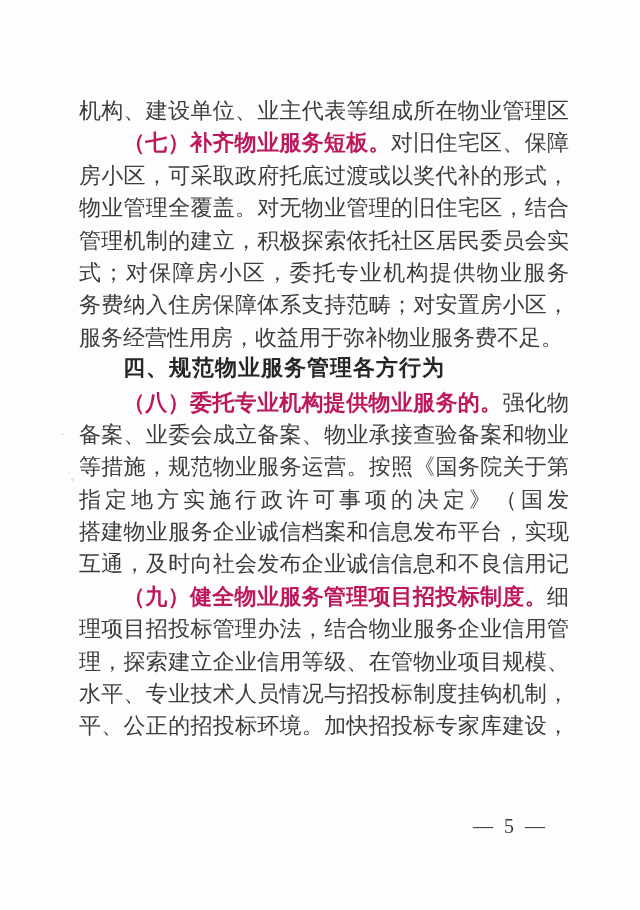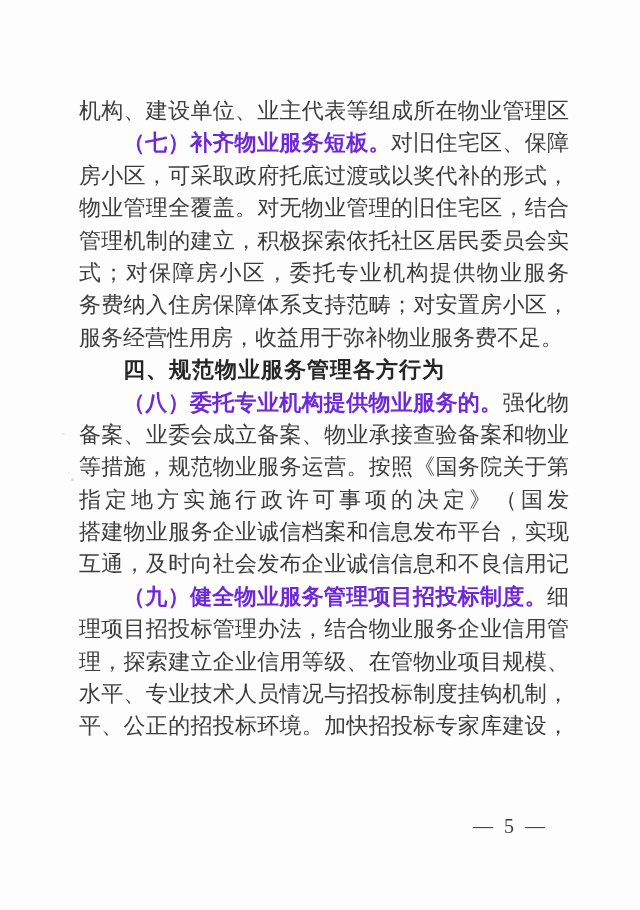--- a/index.html
+++ b/index.html
@@ -25,24 +25,24 @@
     text-align: justify;
     text-align-last: justify;
     overflow: hidden;
   }
   .line.flush {
     text-align-last: left;
   }
   .indent { text-indent: 2em; }
   .bold {
     font-weight: bold;
-    color: #6d28d9;
+    color: #be185d;
   }
   .heading {
-    font-family: Liberation Serif, serif;
+    font-family: Liberation Mono, monospace;
     font-weight: bold;
     color: #262626;
     letter-spacing: 1px;
     text-align-last: left;
   }
   .page-number {
     position: absolute;
     top: 814px;
     right: 92px;
     font-size: 20px;

